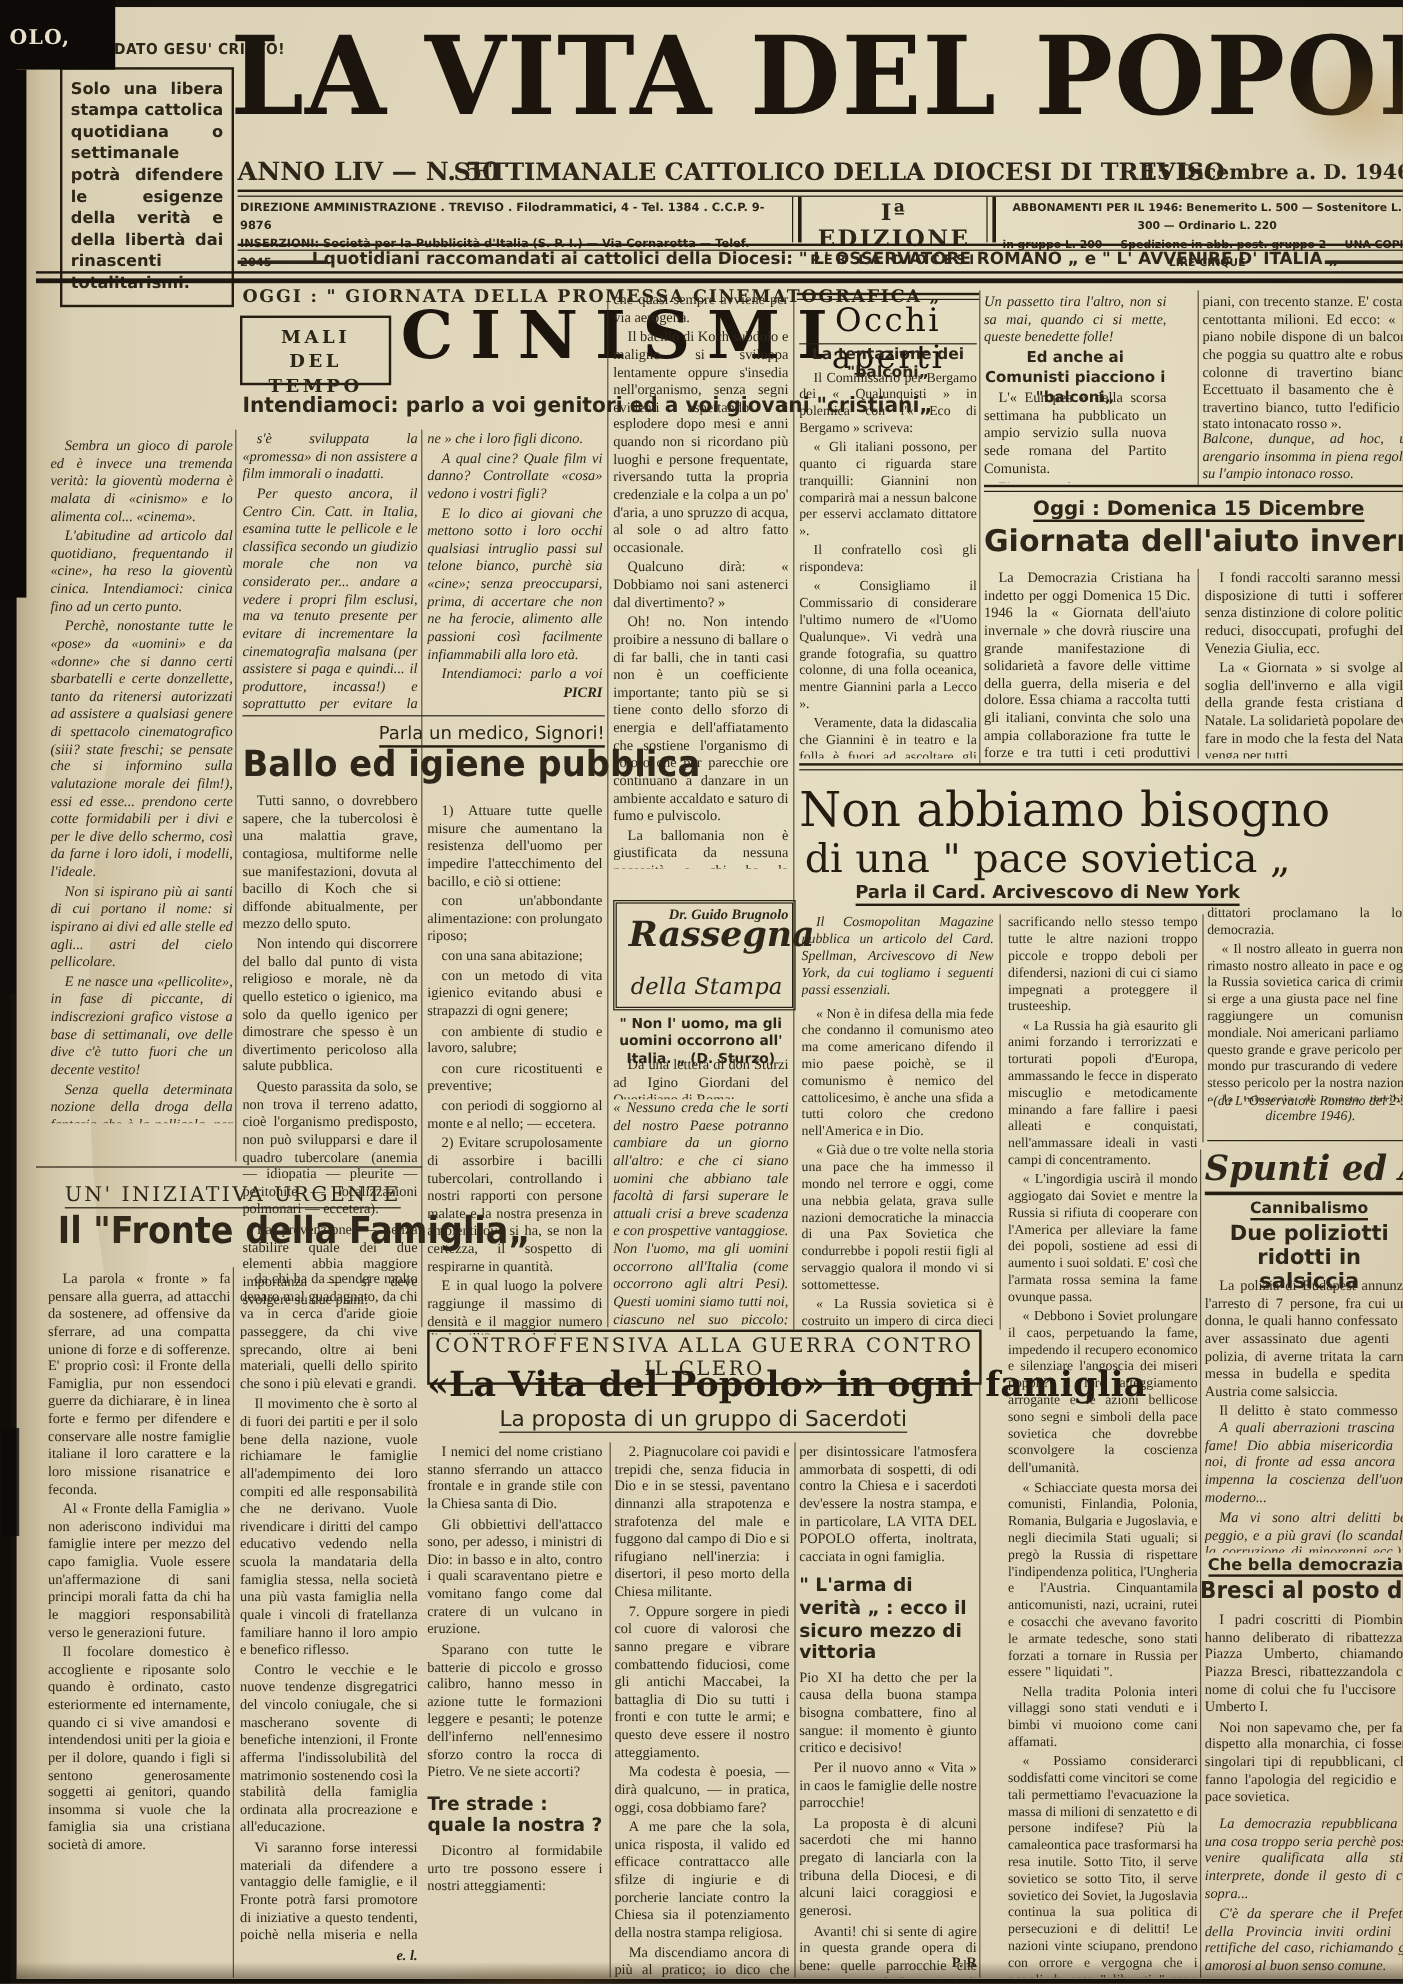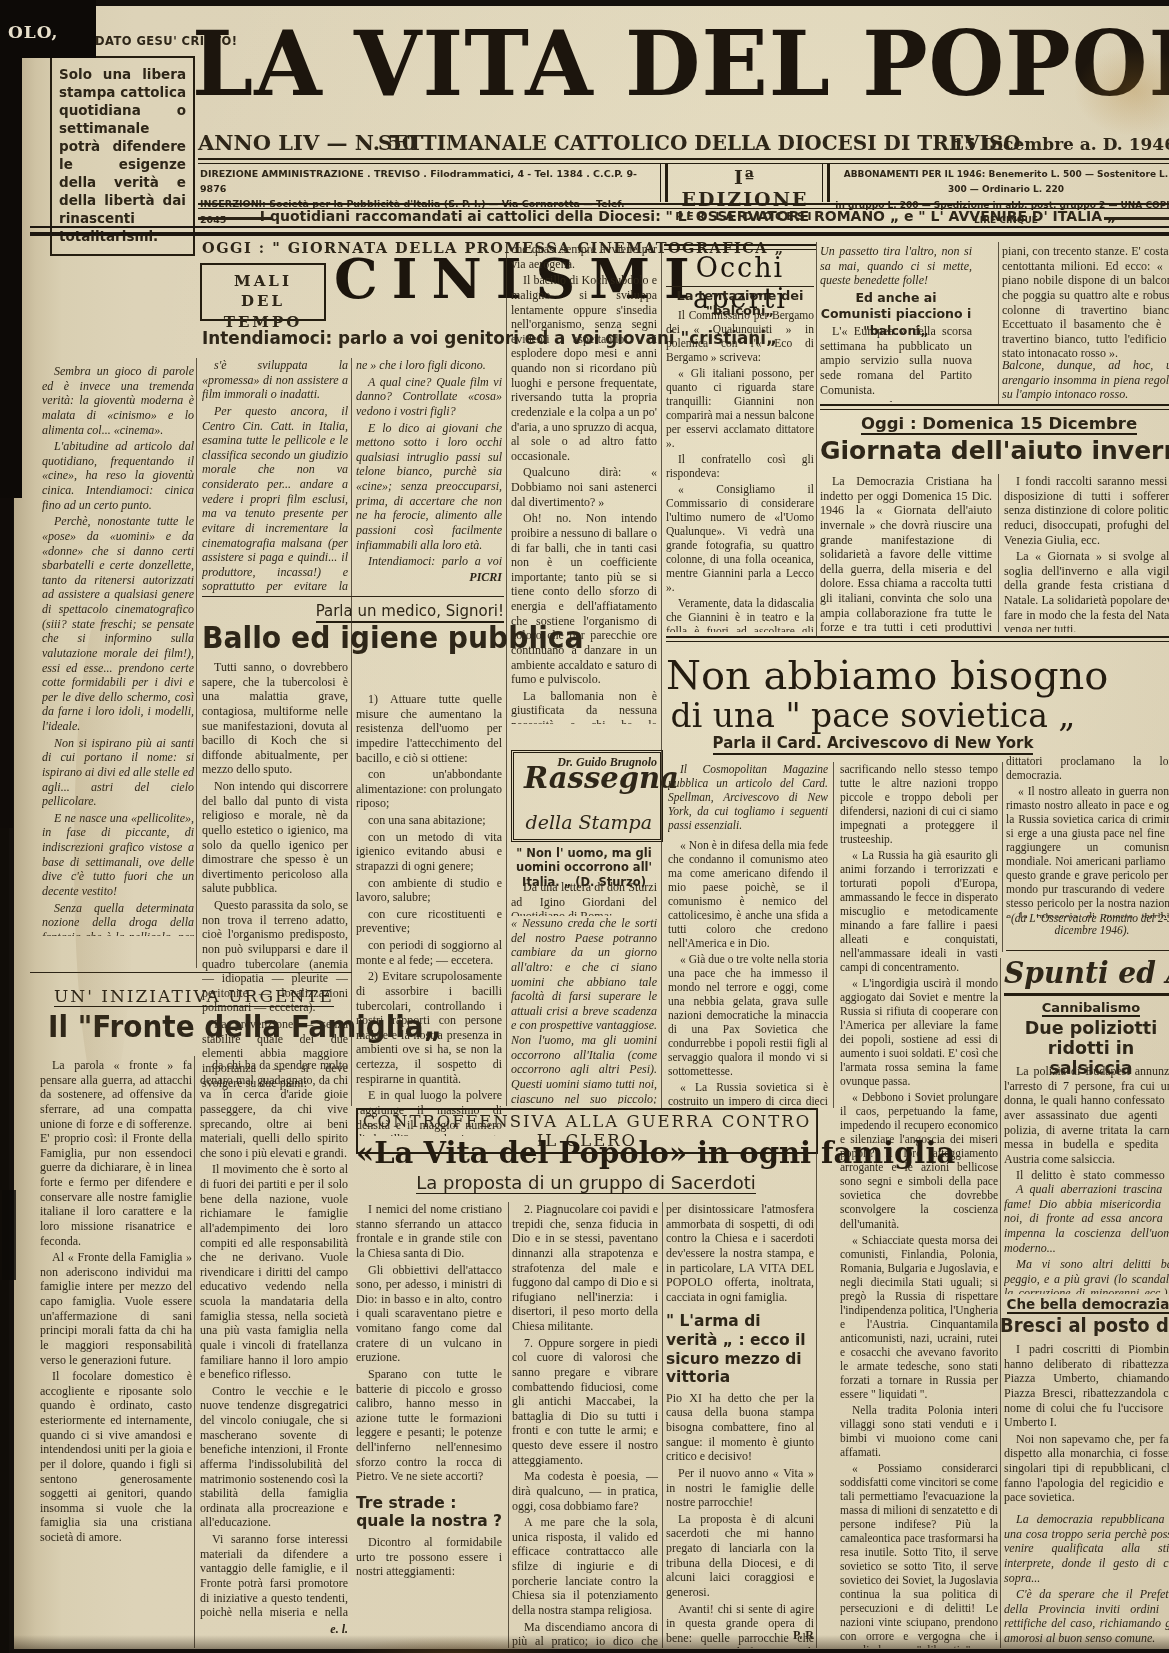--- a/index.html
+++ b/index.html
@@ -208,28 +208,28 @@
 
   <div class="hrule" style="left:188px;top:590px;width:302px;"></div>
   <div class="ballo-kicker"><span>Parla un medico, Signori!</span></div>
   <div class="ballo-title">Ballo ed igiene pubblica</div>
   <div class="col" style="left:188px;top:654px;width:146px;height:444px;">
         <p>Tutti sanno, o dovrebbero sapere, che la tubercolosi è una malattia grave, contagiosa, multiforme nelle sue manifestazioni, dovuta al bacillo di Koch che si diffonde abitualmente, per mezzo dello sputo.</p>
         <p>Non intendo qui discorrere del ballo dal punto di vista religioso e morale, nè da quello estetico o igienico, ma solo da quello igenico per dimostrare che spesso è un divertimento pericoloso alla salute pubblica.</p>
         <p>Questo parassita da solo, se non trova il terreno adatto, cioè l'organismo predisposto, non può svilupparsi e dare il quadro tubercolare (anemia — idiopatia — pleurite — peritonite — localizzazioni polmonari — eccetera).</p>
         <p>La prevenzione — senza stabilire quale dei due elementi abbia maggiore importanza — si deve svolgere su due piani:</p>
       </div>
-  <div class="col" style="left:342px;top:686px;width:146px;height:444px;">
+  <div class="col" style="left:342px;top:662px;width:146px;height:444px;">
         <p>1) Attuare tutte quelle misure che aumentano la resistenza dell'uomo per impedire l'attecchimento del bacillo, e ciò si ottiene:</p>
         <p>con un'abbondante alimentazione: con prolungato riposo;</p>
         <p>con una sana abitazione;</p>
         <p>con un metodo di vita igienico evitando abusi e strapazzi di ogni genere;</p>
         <p>con ambiente di studio e lavoro, salubre;</p>
         <p>con cure ricostituenti e preventive;</p>
-        <p>con periodi di soggiorno al monte e al fede; — eccetera.</p>
+        <p>con periodi di soggiorno al monte e al nello; — eccetera.</p>
         <p>2) Evitare scrupolosamente di assorbire i bacilli tubercolari, controllando i nostri rapporti con persone malate e la nostra presenza in ambienti ove si ha, se non la certezza, il sospetto di respirarne in quantità.</p>
         <p>E in qual luogo la polvere raggiunge il massimo di densità e il maggior numero di bacilli? quando in certe sale da ballo, ove il movimento rotatorio di centinaia di piedi, e la presenza di tubercolosi (in montagna e al mare quanti malati che vi vanno per cura passano la notte in simili trattenimenti) creano tutte le condizioni favorevoli al contagio?</p>
       </div>
   <div class="col cont" style="left:497px;top:236px;width:146px;height:482px;">
         <p>che quasi sempre avviene per via aerogena.</p>
         <p>Il bacillo di Koch subdolo e maligno si sviluppa lentamente oppure s'insedia nell'organismo, senza segni evidenti aspettando di esplodere dopo mesi e anni quando non si ricordano più luoghi e persone frequentate, riversando tutta la propria credenziale e la colpa a un po' d'aria, a uno spruzzo di acqua, al sole o ad altro fatto occasionale.</p>
         <p>Qualcuno dirà: « Dobbiamo noi sani astenerci dal divertimento? »</p>
         <p>Oh! no. Non intendo proibire a nessuno di ballare o di far balli, che in tanti casi non è un coefficiente importante; tanto più se si tiene conto dello sforzo di energia e dell'affiatamento che sostiene l'organismo di coloro che per parecchie ore continuano a danzare in un ambiente accaldato e saturo di fumo e pulviscolo.</p>
         <p>La ballomania non è giustificata da nessuna necessità e chi ha la responsabilità della salute e il benessere del proprio paese, comprende che anche per il divertimento vi sono limiti: limiti di tempo, di luogo, di orario e di persone.</p>
       </div>
@@ -379,21 +379,21 @@
         <p>Ma discendiamo ancora di più al pratico; io dico che l'unico e valido antidoto, il contravveleno</p>
       </div>
 
   <div class="col cont" style="left:652px;top:1196px;width:148px;height:446px;">
     <div>
           <p>per disintossicare l'atmosfera ammorbata di sospetti, di odi contro la Chiesa e i sacerdoti dev'essere la nostra stampa, e in particolare, LA VITA DEL POPOLO offerta, inoltrata, cacciata in ogni famiglia.</p>
         </div>
     <div class="sechead" style="margin-top:8px;">" L'arma di verità „ : ecco il sicuro mezzo di vittoria</div>
     <div>
           <p>Pio XI ha detto che per la causa della buona stampa bisogna combattere, fino al sangue: il momento è giunto critico e decisivo!</p>
-          <p>Per il nuovo anno « Vita » in nostri le famiglie delle nostre parrocchie!</p>
+          <p>Per il nuovo anno « Vita » in caos le famiglie delle nostre parrocchie!</p>
           <p>La proposta è di alcuni sacerdoti che mi hanno pregato di lanciarla con la tribuna della Diocesi, e di alcuni laici coraggiosi e generosi.</p>
           <p>Avanti! chi si sente di agire in questa grande opera di bene: quelle parrocchie che rappresentano le formazioni di battaglia del gran esercito della Chiesa di Dio, per rintuzzare gli attacchi dei nostri avversari?</p>
         </div>
   </div>
   <div class="sig" style="left:720px;top:1622px;width:80px;font-style:normal;">P. R</div>
 
   <div class="vrule" style="left:182px;top:352px;height:610px;"></div>
   <div class="vrule" style="left:337px;top:352px;height:748px;"></div>
   <div class="vrule" style="left:492px;top:236px;height:864px;"></div>
   <div class="vrule" style="left:647px;top:236px;height:866px;"></div>

